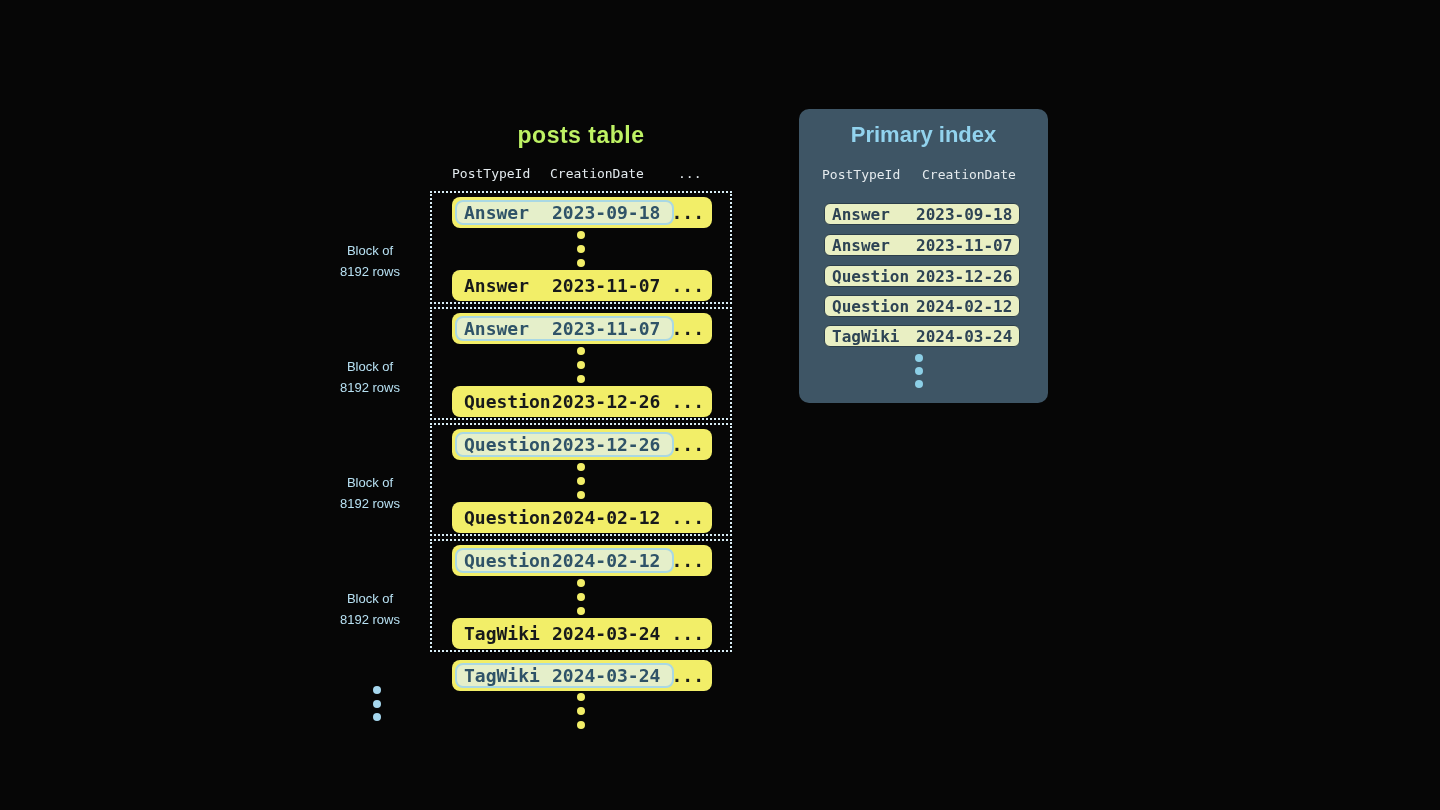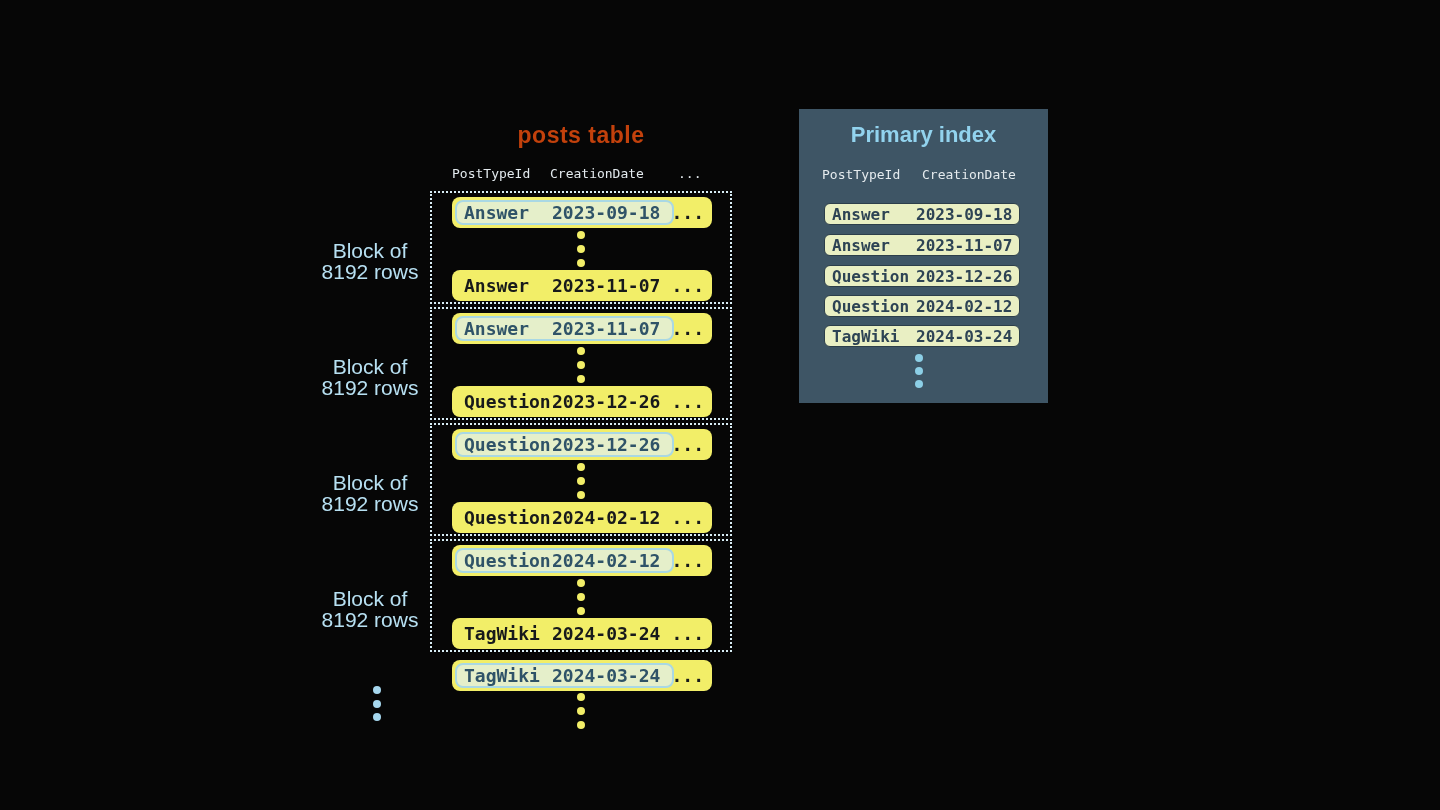--- a/index.html
+++ b/index.html
@@ -9,36 +9,36 @@
     width: 1440px;
     height: 810px;
     background: #060606;
     overflow: hidden;
     font-family: "Liberation Sans", sans-serif;
   }
 
   
   .posts-title {
     position: absolute; left: 430px; top: 122px; width: 302px;
-    text-align: center; color: #c2410c; font-size: 23px; font-weight: 600;
+    text-align: center; color: #bef264; font-size: 23px; font-weight: 600;
     letter-spacing: 0.5px;
   }
   .col-header {
     position: absolute; top: 166px;
     color: #e3eaee; font-size: 13px; font-weight: 500;
     font-family: "DejaVu Sans Mono", monospace;
     text-align: right;
   }
   .block {
     position: absolute; left: 430px; width: 302px; height: 113px;
     border: 2px dotted #d7ecf4;
   }
   .block-label {
     position: absolute; left: 310px; width: 120px;
-    text-align: center; color: #b7e0f2; font-size: 21px;
+    text-align: center; color: #b7e0f2; font-size: 13px;
     line-height: 21px; font-weight: 500;
   }
   .prow {
     position: absolute; width: 260px; height: 31px;
     background: #f2ee68; border-radius: 8px;
   }
   .block .prow { left: 20px; }
   .prow .cellwrap {
     position: absolute; left: 3px; top: 3px; width: 219px; height: 25px;
     display: flex; align-items: center; border-radius: 8px;
@@ -57,21 +57,21 @@
   .prow .pmore { position: absolute; right: 8px; top: 0; line-height: 31px; }
 
   .dot { position: absolute; border-radius: 50%; }
   .dot.yellow { width: 8px; height: 8px; background: #f2ee68; }
   .dot.blue   { width: 8px; height: 8px; background: #a6d7ee; }
   .block .dot.yellow { left: 145px; }
 
   
   .panel {
     position: absolute; left: 799px; top: 109px; width: 249px; height: 294px;
-    background: #3e5565; border-radius: 0;
+    background: #3e5565; border-radius: 10px;
   }
   .panel-title {
     position: absolute; top: 13px; left: 0; width: 100%;
     text-align: center; color: #92d3ee; font-size: 22px; font-weight: 600;
   }
   .panel .col-header { position: absolute; top: 58px; color: #e5ebee; }
   .irow {
     position: absolute; left: 25px; width: 196px; height: 22px;
     background: #e9efc3; border: 1.5px solid #2c3e4a; border-radius: 6px;
     display: flex; align-items: center;

